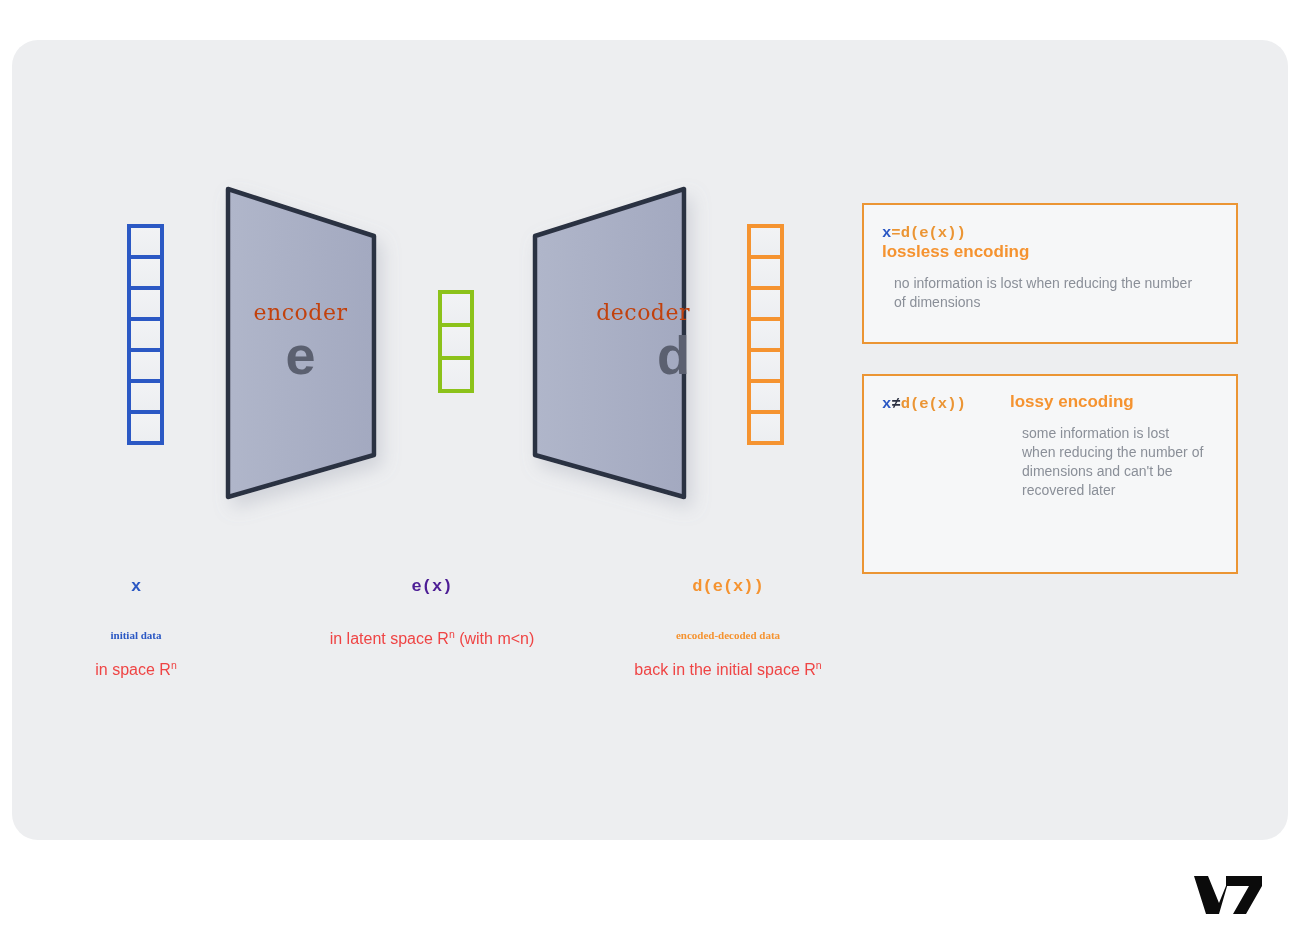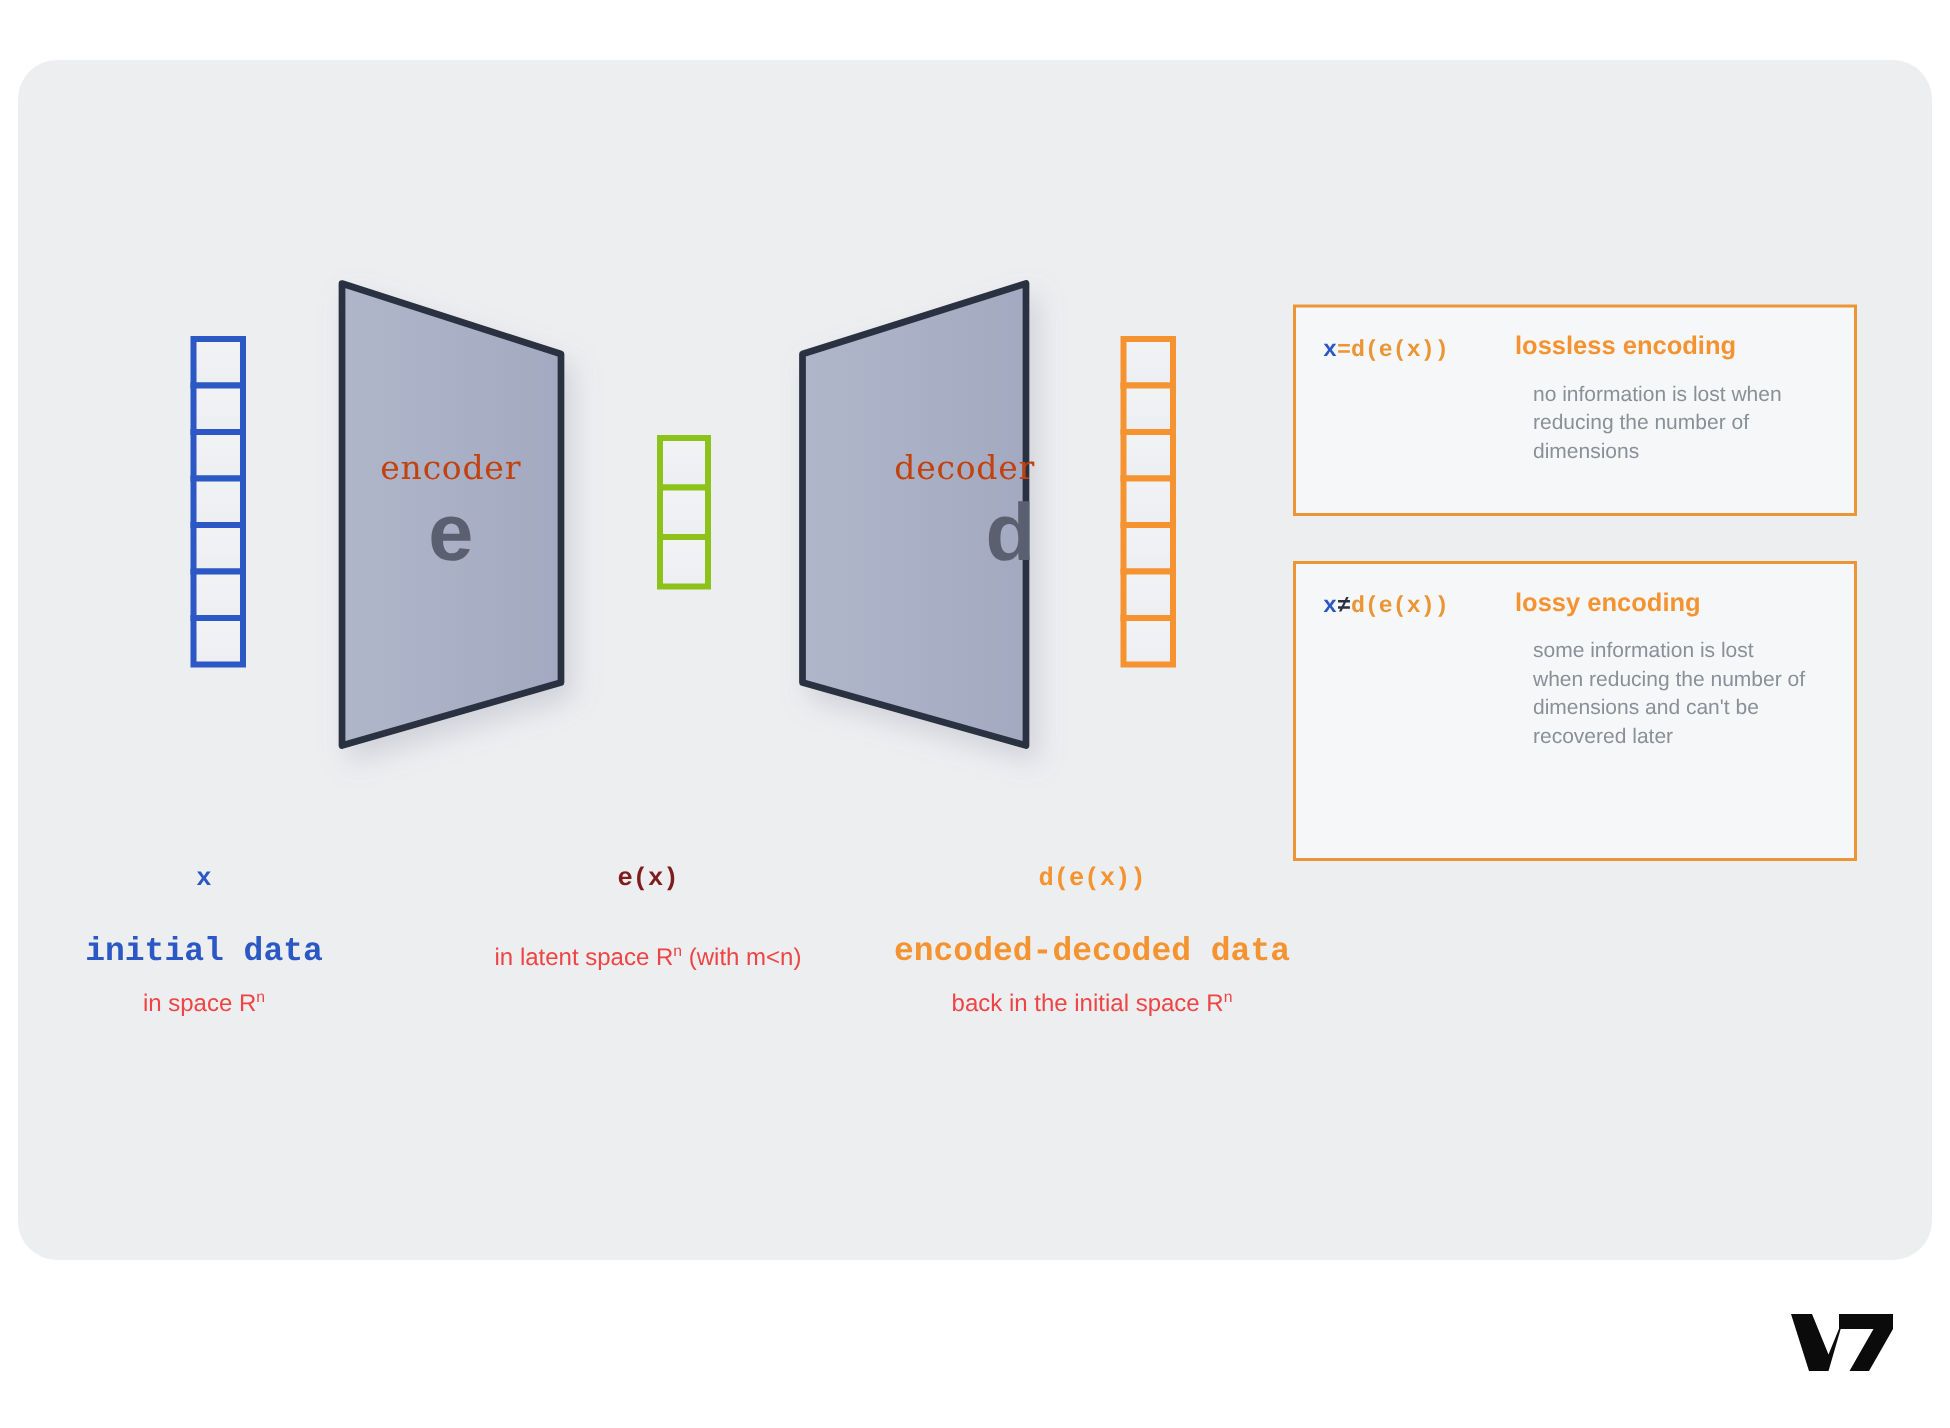--- a/index.html
+++ b/index.html
@@ -39,21 +39,21 @@
   .callout {
     position: absolute;
     border: 2px solid #eb9534;
     background: #f6f7f8;
     box-sizing: border-box;
     padding: 16px 18px 14px 18px;
     display: flex;
     flex-direction: row;
     align-items: flex-start;
   }
-  #callout-lossless { left: 862px; top: 203px; width: 376px; height: 141px; }
+  #callout-lossless { left: 862px; top: 203px; width: 376px; height: 141px; flex-direction: column; }
   #callout-lossy    { left: 862px; top: 374px; width: 376px; height: 200px; }
 
   .callout-formula {
     font-family: "Liberation Mono", monospace;
     font-size: 15.5px;
     font-weight: bold;
     letter-spacing: 0px;
     color: #eb9534;
     white-space: nowrap;
     padding-top: 3px;
@@ -110,40 +110,40 @@
     text-align: center;
   }
   .caption-sym {
     font-family: "Liberation Mono", monospace;
     font-size: 17px;
     font-weight: bold;
     line-height: 22px;
     margin-bottom: 26px;
   }
   .caption-name {
-    font-family: Liberation Mono, monospace;
-    font-size: 22px;
+    font-family: Liberation Serif, serif;
+    font-size: 11px;
     font-weight: bold;
     line-height: 22px;
     margin-bottom: 9px;
   }
   .caption-sub {
     font-family: "Liberation Sans", sans-serif;
     font-size: 16px;
     color: #ef4444;
     line-height: 21px;
   }
   .caption-sub sup { font-size: 10.5px; }
 
   #caption-initial  { left: 36px;  top: 576px; width: 200px; }
   #caption-encoded  { left: 282px; top: 576px; width: 300px; }
   #caption-decoded  { left: 578px; top: 576px; width: 300px; }
 
   .c-blue   { color: #2b58c4; }
-  .c-green  { color: #7f1d1d; }
+  .c-green  { color: #4c1d95; }
   .c-orange { color: #f59330; }
 
   
   #logo {
     position: absolute;
     left: 1192px;
     top: 872px;
     width: 72px;
     height: 44px;
   }

